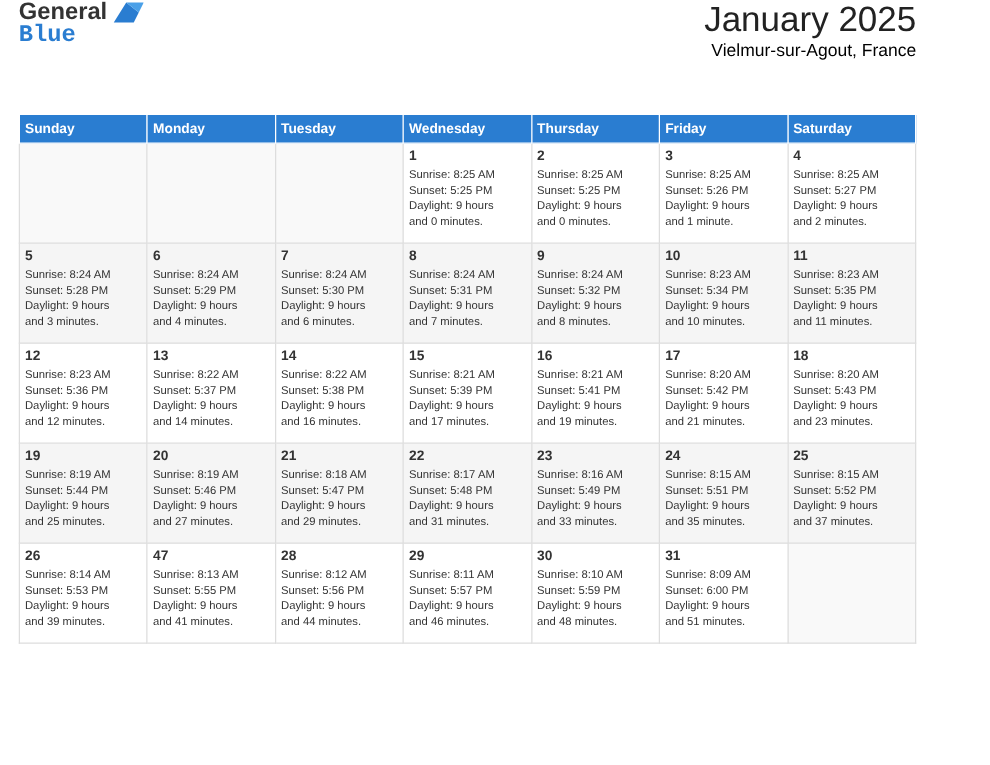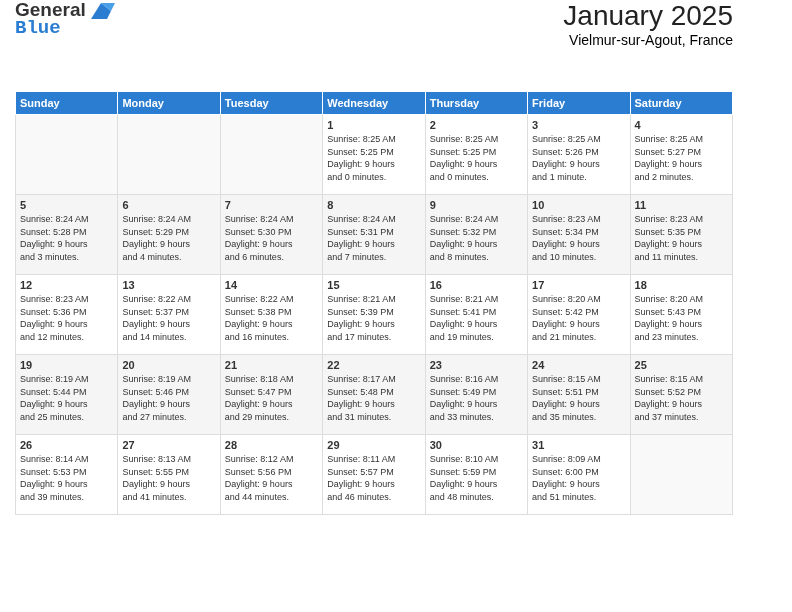--- a/index.html
+++ b/index.html
@@ -230,21 +230,21 @@
             <div class="day-num">25</div>
             <div class="day-info">Sunrise: 8:15 AM<br>Sunset: 5:52 PM<br>Daylight: 9 hours<br>and 37 minutes.</div>
           </td>
         </tr>
         <tr>
           <td>
             <div class="day-num">26</div>
             <div class="day-info">Sunrise: 8:14 AM<br>Sunset: 5:53 PM<br>Daylight: 9 hours<br>and 39 minutes.</div>
           </td>
           <td>
-            <div class="day-num">27</div>
+            <div class="day-num">47</div>
             <div class="day-info">Sunrise: 8:13 AM<br>Sunset: 5:55 PM<br>Daylight: 9 hours<br>and 41 minutes.</div>
           </td>
           <td>
             <div class="day-num">28</div>
             <div class="day-info">Sunrise: 8:12 AM<br>Sunset: 5:56 PM<br>Daylight: 9 hours<br>and 44 minutes.</div>
           </td>
           <td>
             <div class="day-num">29</div>
             <div class="day-info">Sunrise: 8:11 AM<br>Sunset: 5:57 PM<br>Daylight: 9 hours<br>and 46 minutes.</div>
           </td>

